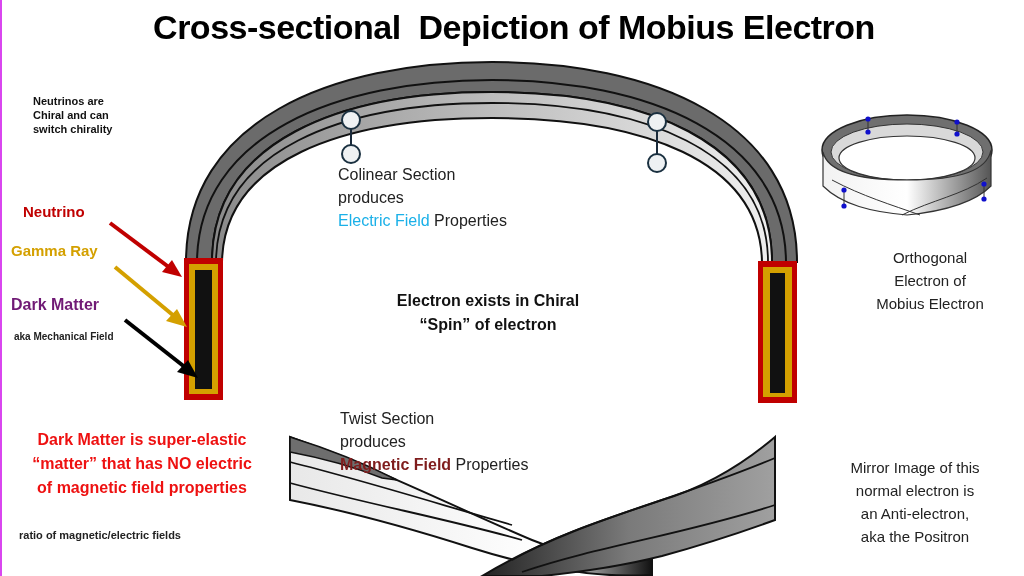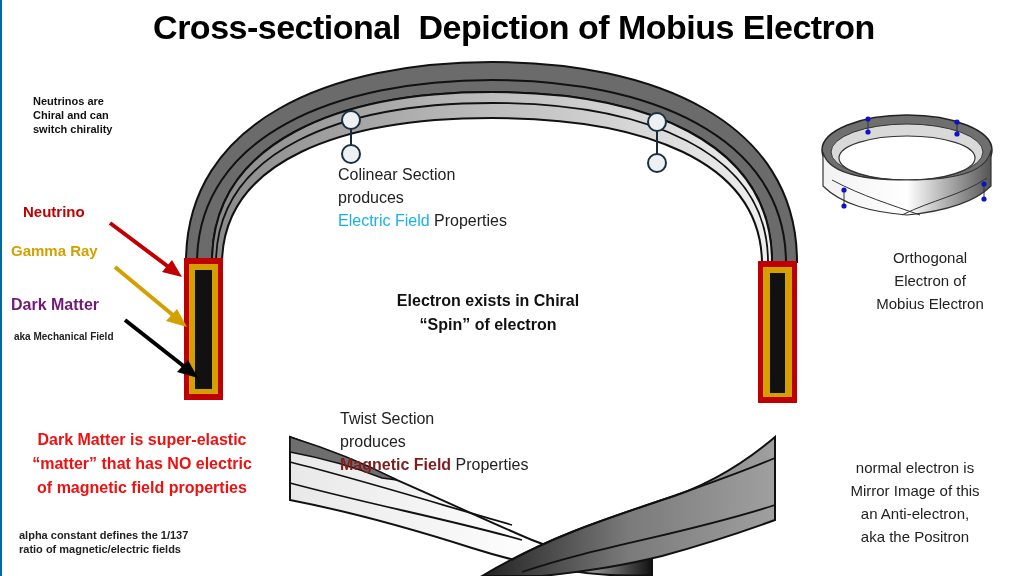--- a/index.html
+++ b/index.html
@@ -1,17 +1,17 @@
 <!DOCTYPE html>
 <html><head>
 <meta charset="utf-8">
 <style>
   html, body { margin:0; padding:0; }
   body { width:1024px; height:576px; background:#ffffff; position:relative; overflow:hidden; font-family:"Liberation Sans", sans-serif; }
-  .slide { position:absolute; left:0; top:0; width:1024px; height:576px; border-left:2px solid #0369a1; box-sizing:border-box; }
+  .slide { position:absolute; left:0; top:0; width:1024px; height:576px; border-left:2px solid #d946ef; box-sizing:border-box; }
   .abs { position:absolute; }
   .title { left:0; top:8px; width:1024px; text-align:center; font-size:34px; font-weight:bold; color:#000; letter-spacing:-0.5px; white-space:pre; }
   .small-bold { font-size:11px; font-weight:bold; color:#111; line-height:14px; }
   .label-bold { font-size:15px; font-weight:bold; }
   .center-text { text-align:left; font-size:16px; color:#222; line-height:23px; }
   .center-bold { text-align:center; font-size:16px; font-weight:bold; color:#111; line-height:24px; }
   .red-note { text-align:center; font-size:16px; font-weight:bold; color:#ee1111; line-height:24px; }
   .alpha-note { font-size:11px; font-weight:bold; color:#222; line-height:14px; }
   .right-text { text-align:center; font-size:15px; color:#222; line-height:23px; }
   svg { position:absolute; left:0; top:0; }
@@ -133,21 +133,20 @@
   <div class="abs label-bold" style="left:9px; top:296px; color:#701a75; font-size:16px;">Dark Matter</div>
   <div class="abs" style="left:12px; top:331px; font-size:10px; font-weight:bold; color:#222;">aka Mechanical Field</div>
 
   <div class="abs red-note" style="left:0px; top:428px; width:280px;">
     <div>Dark Matter is super-elastic</div>
     <div>“matter”  that has NO electric</div>
     <div>of magnetic field properties</div>
   </div>
 
   <div class="abs alpha-note" style="left:17px; top:528px;">
-    <div>alpha constant defines the 1/137</div>
     <div>ratio of magnetic/electric fields</div>
   </div>
 
   <div class="abs center-text" style="left:336px; top:163px; width:300px;">
     <div>Colinear Section</div>
     <div>produces</div>
     <div><span style="color:#1ab0e8; font-weight:normal;">Electric Field</span><span> Properties</span></div>
   </div>
 
   <div class="abs center-bold" style="left:336px; top:289px; width:300px;">
@@ -161,19 +160,19 @@
     <div><span style="color:#7f1d1d; font-weight:bold;">Magnetic Field</span><span> Properties</span></div>
   </div>
 
   <div class="abs right-text" style="left:838px; top:246px; width:180px;">
     <div>Orthogonal</div>
     <div>Electron of</div>
     <div>Mobius Electron</div>
   </div>
 
   <div class="abs right-text" style="left:818px; top:456px; width:190px;">
+    <div>Mirror Image of this</div>
     <div>normal electron is</div>
-    <div>Mirror Image of this</div>
     <div>an Anti-electron,</div>
     <div>aka the Positron</div>
   </div>
 
 </div>
 
 </body></html>

